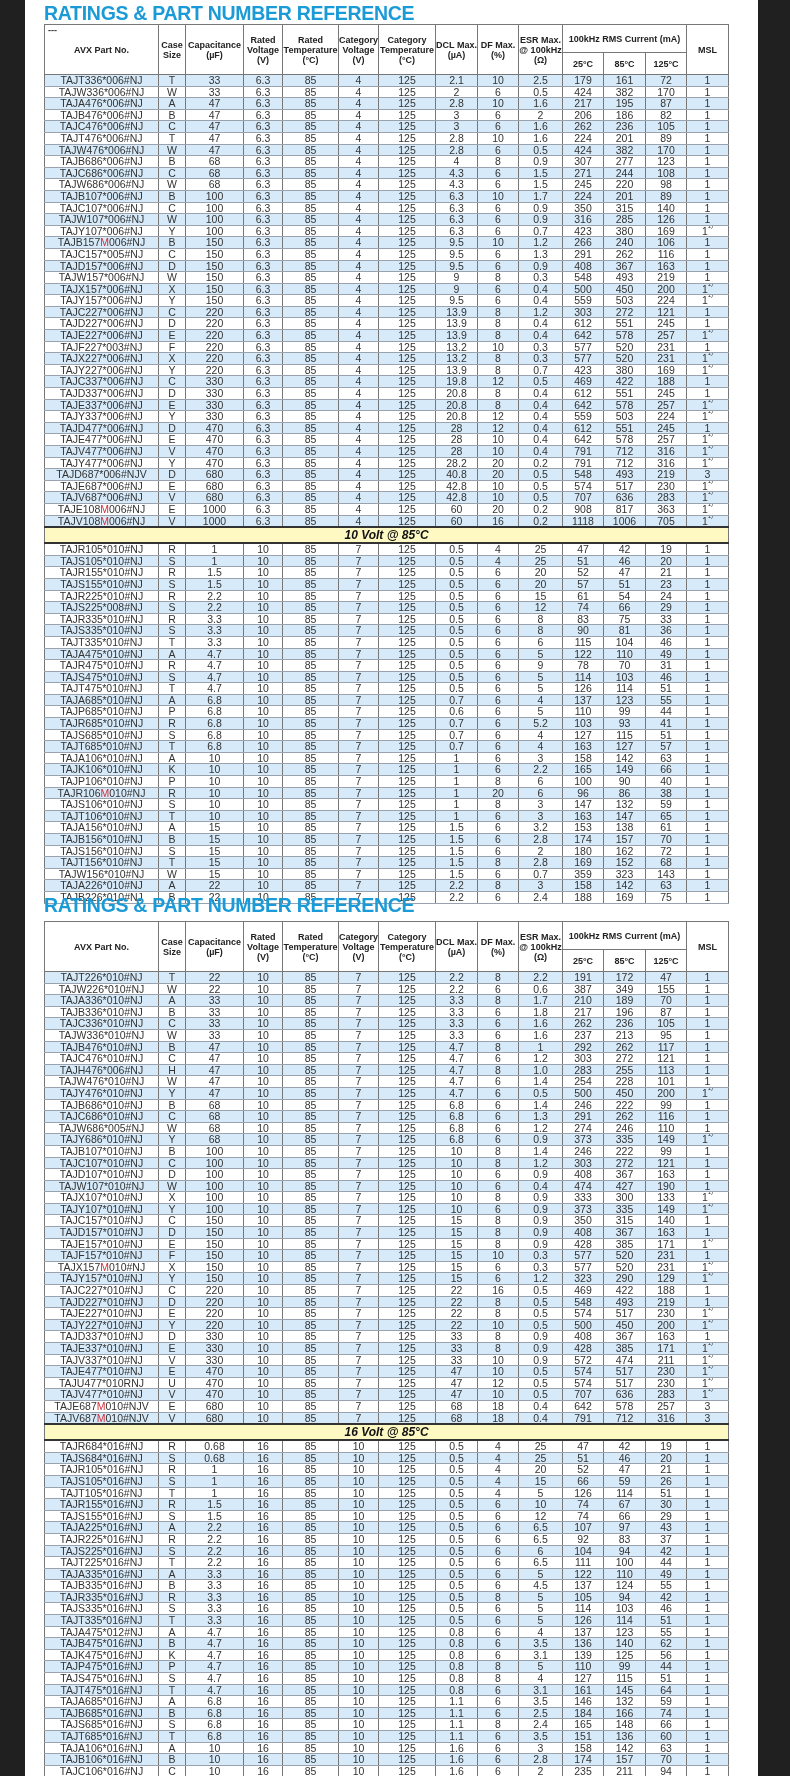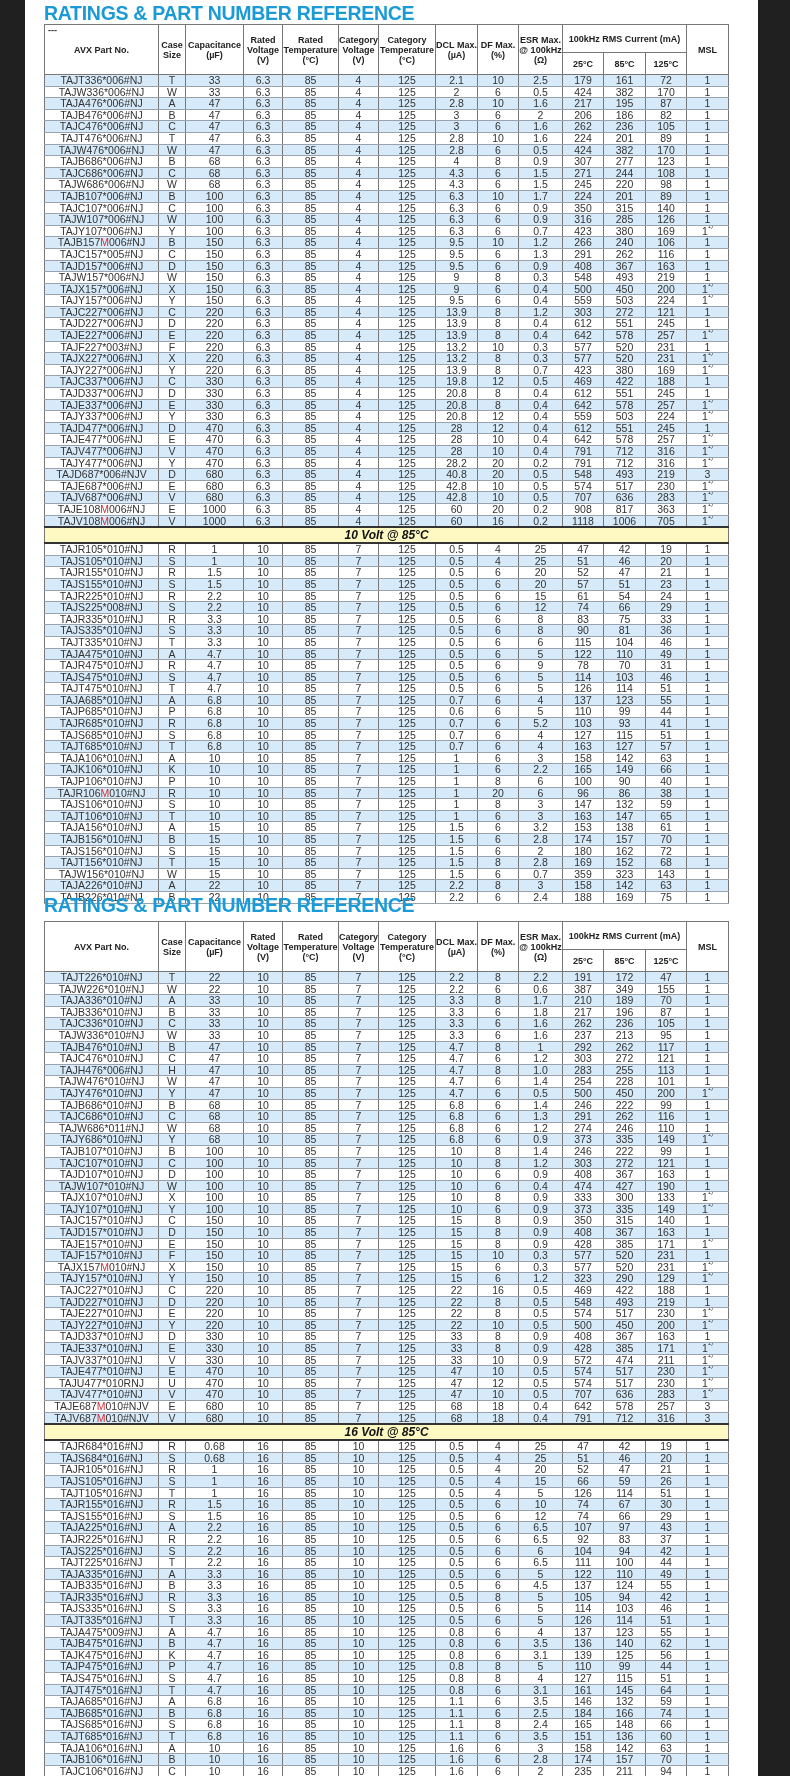--- a/index.html
+++ b/index.html
@@ -1433,21 +1433,21 @@
             <td>125</td>
             <td>6.8</td>
             <td>6</td>
             <td>1.3</td>
             <td>291</td>
             <td>262</td>
             <td>116</td>
             <td>1</td>
           </tr>
           <tr>
-            <td>TAJW686*011#NJ</td>
+            <td>TAJW686*005#NJ</td>
             <td>W</td>
             <td>68</td>
             <td>10</td>
             <td>85</td>
             <td>7</td>
             <td>125</td>
             <td>6.8</td>
             <td>6</td>
             <td>1.2</td>
             <td>274</td>
@@ -2108,21 +2108,21 @@
             <td>125</td>
             <td>0.5</td>
             <td>6</td>
             <td>5</td>
             <td>126</td>
             <td>114</td>
             <td>51</td>
             <td>1</td>
           </tr>
           <tr>
-            <td>TAJA475*009#NJ</td>
+            <td>TAJA475*012#NJ</td>
             <td>A</td>
             <td>4.7</td>
             <td>16</td>
             <td>85</td>
             <td>10</td>
             <td>125</td>
             <td>0.8</td>
             <td>6</td>
             <td>4</td>
             <td>137</td>

